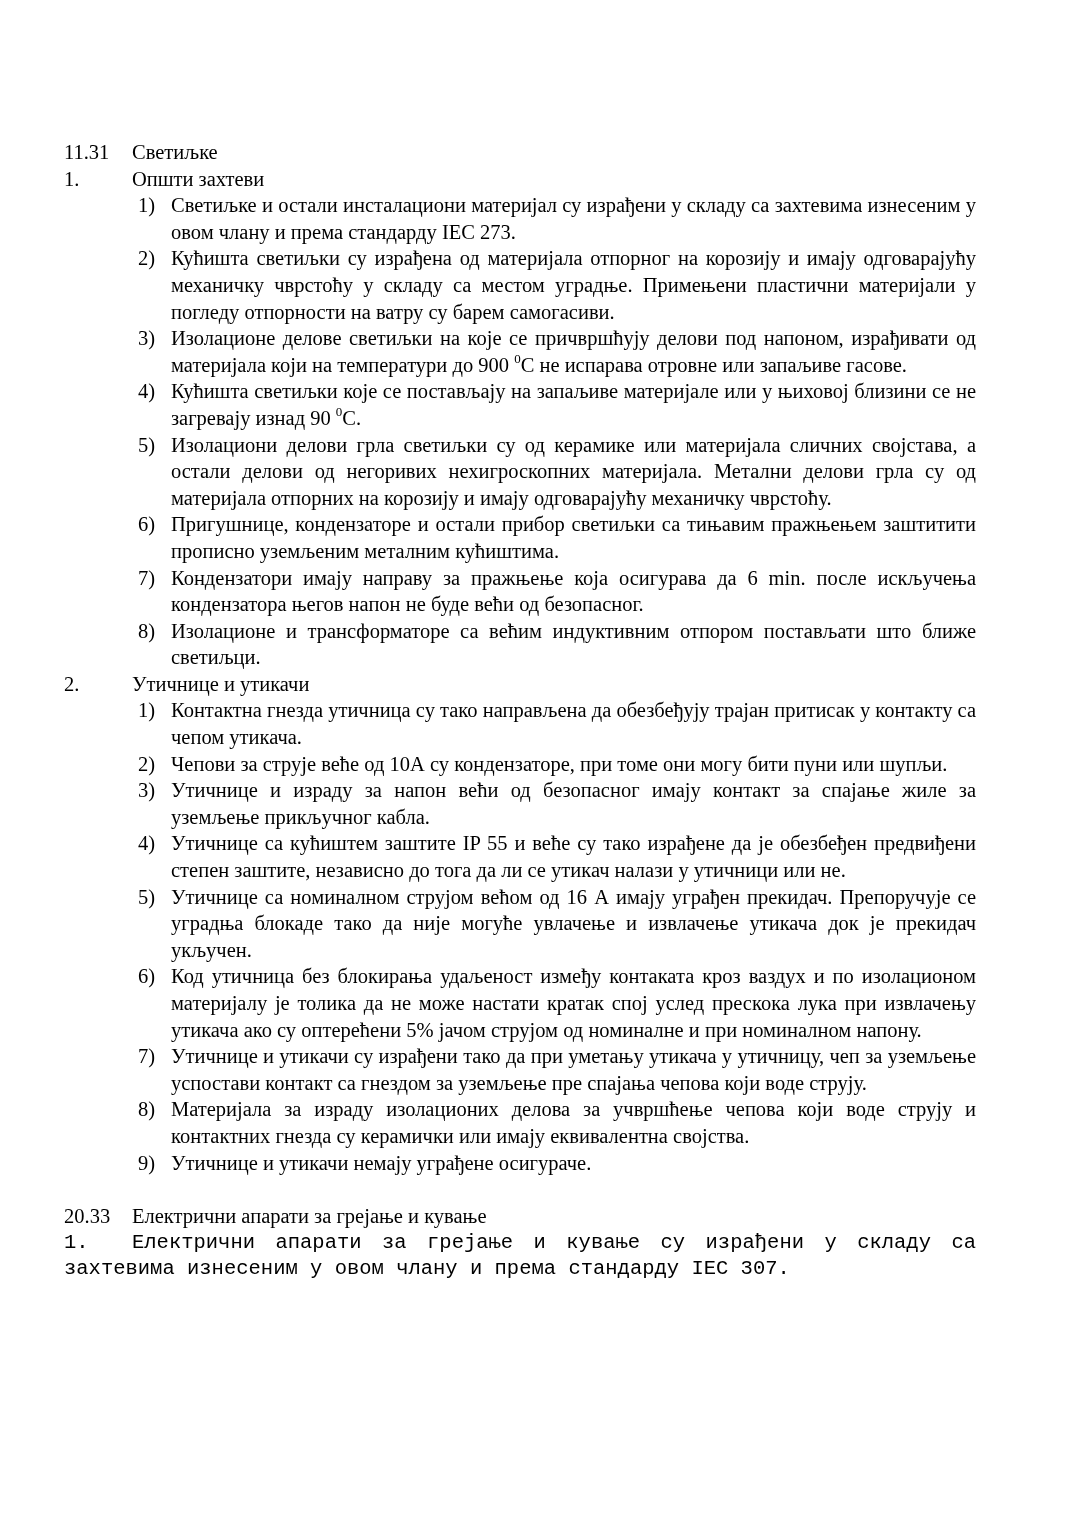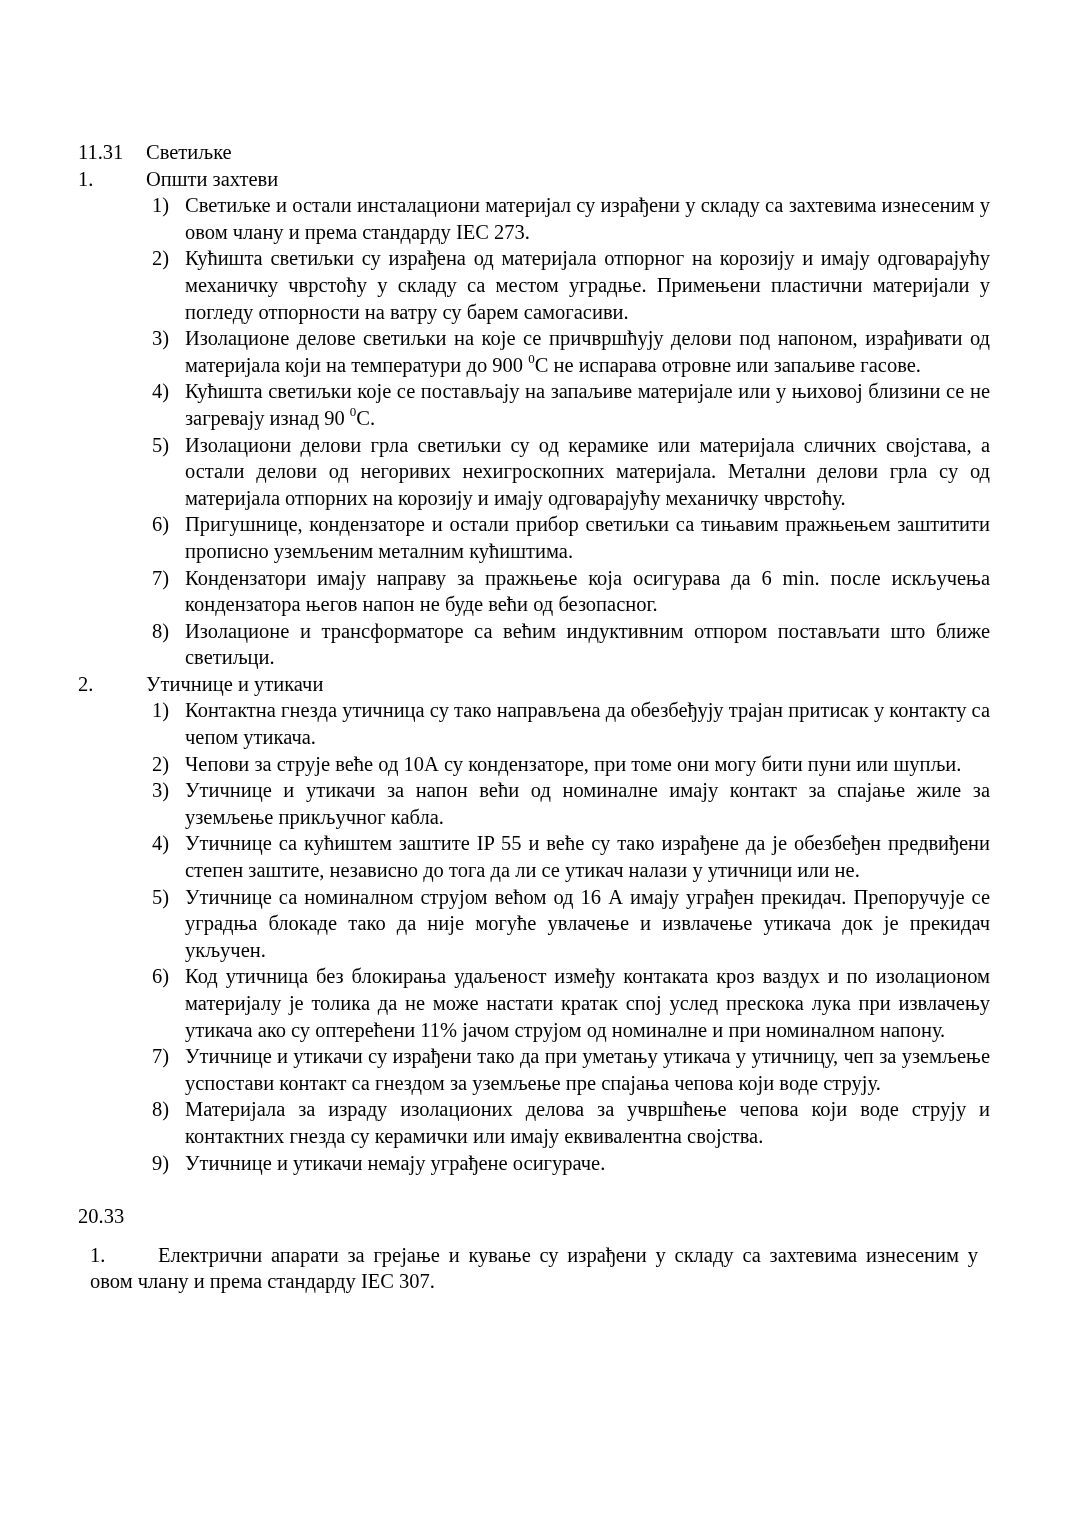--- a/index.html
+++ b/index.html
@@ -12,21 +12,21 @@
       height: 1530px;
       position: relative;
       overflow: hidden;
       font-family: "Liberation Serif", "DejaVu Serif", serif;
       color: #000000;
       font-size: 20.5px;
       line-height: 26.6px;
     }
     .page {
       position: absolute;
-      left: 78px;
+      left: 64px;
       top: 139px;
       width: 912px;
     }
     .heading-row, .sub-row {
       display: flex;
       align-items: baseline;
       margin: 0;
     }
     .heading-num {
       width: 68px;
@@ -52,21 +52,22 @@
     }
     .item-text {
       flex: 1;
       text-align: justify;
     }
     .section-gap {
       height: 27px;
     }
     .para {
       text-align: justify;
-      margin: 12px;
+      margin: 0;
+      font-family: Liberation Mono, monospace;
     }
     .para .para-num {
       display: inline-block;
       width: 68px;
     }
     sup {
       font-size: 13px;
       line-height: 0;
       position: relative;
       top: -1px;
@@ -129,48 +130,49 @@
     <li class="item">
       <span class="item-num">1)</span>
       <span class="item-text">Контактна гнезда утичница су тако направљена да обезбеђују трајан притисак у контакту са чепом утикача.</span>
     </li>
     <li class="item">
       <span class="item-num">2)</span>
       <span class="item-text">Чепови за струје веће од 10А су кондензаторе, при томе они могу бити пуни или шупљи.</span>
     </li>
     <li class="item">
       <span class="item-num">3)</span>
-      <span class="item-text">Утичнице и утикачи за напон већи од номиналне имају контакт за спајање жиле за уземљење прикључног кабла.</span>
+      <span class="item-text">Утичнице и израду за напон већи од безопасног имају контакт за спајање жиле за уземљење прикључног кабла.</span>
     </li>
     <li class="item">
       <span class="item-num">4)</span>
       <span class="item-text">Утичнице са кућиштем заштите IP 55 и веће су тако израђене да је обезбеђен предвиђени степен заштите, независно до тога да ли се утикач налази у утичници или не.</span>
     </li>
     <li class="item">
       <span class="item-num">5)</span>
       <span class="item-text">Утичнице са номиналном струјом већом од 16 А имају уграђен прекидач. Препоручује се уградња блокаде тако да није могуће увлачење и извлачење утикача док је прекидач укључен.</span>
     </li>
     <li class="item">
       <span class="item-num">6)</span>
-      <span class="item-text">Код утичница без блокирања удаљеност између контаката кроз ваздух и по изолационом материјалу је толика да не може настати кратак спој услед прескока лука при извлачењу утикача ако су оптерећени 11% јачом струјом од номиналне и при номиналном напону.</span>
+      <span class="item-text">Код утичница без блокирања удаљеност између контаката кроз ваздух и по изолационом материјалу је толика да не може настати кратак спој услед прескока лука при извлачењу утикача ако су оптерећени 5% јачом струјом од номиналне и при номиналном напону.</span>
     </li>
     <li class="item">
       <span class="item-num">7)</span>
       <span class="item-text">Утичнице и утикачи су израђени тако да при уметању утикача у утичницу, чеп за уземљење успостави контакт са гнездом за уземљење пре спајања чепова који воде струју.</span>
     </li>
     <li class="item">
       <span class="item-num">8)</span>
       <span class="item-text">Материјала за израду изолационих делова за учвршћење чепова који воде струју и контактних гнезда су керамички или имају еквивалентна својства.</span>
     </li>
     <li class="item">
       <span class="item-num">9)</span>
       <span class="item-text">Утичнице и утикачи немају уграђене осигураче.</span>
     </li>
   </ul>
 
   <div class="section-gap"></div>
 
   <div class="heading-row">
     <span class="heading-num">20.33</span>
+    <span>Електрични апарати за грејање и кување</span>
   </div>
   <p class="para"><span class="para-num">1.</span><span>Електрични апарати за грејање и кување су израђени у складу са захтевима изнесеним у овом члану и према стандарду IEC 307.</span></p>
 
 </div>
 
 </body></html>

